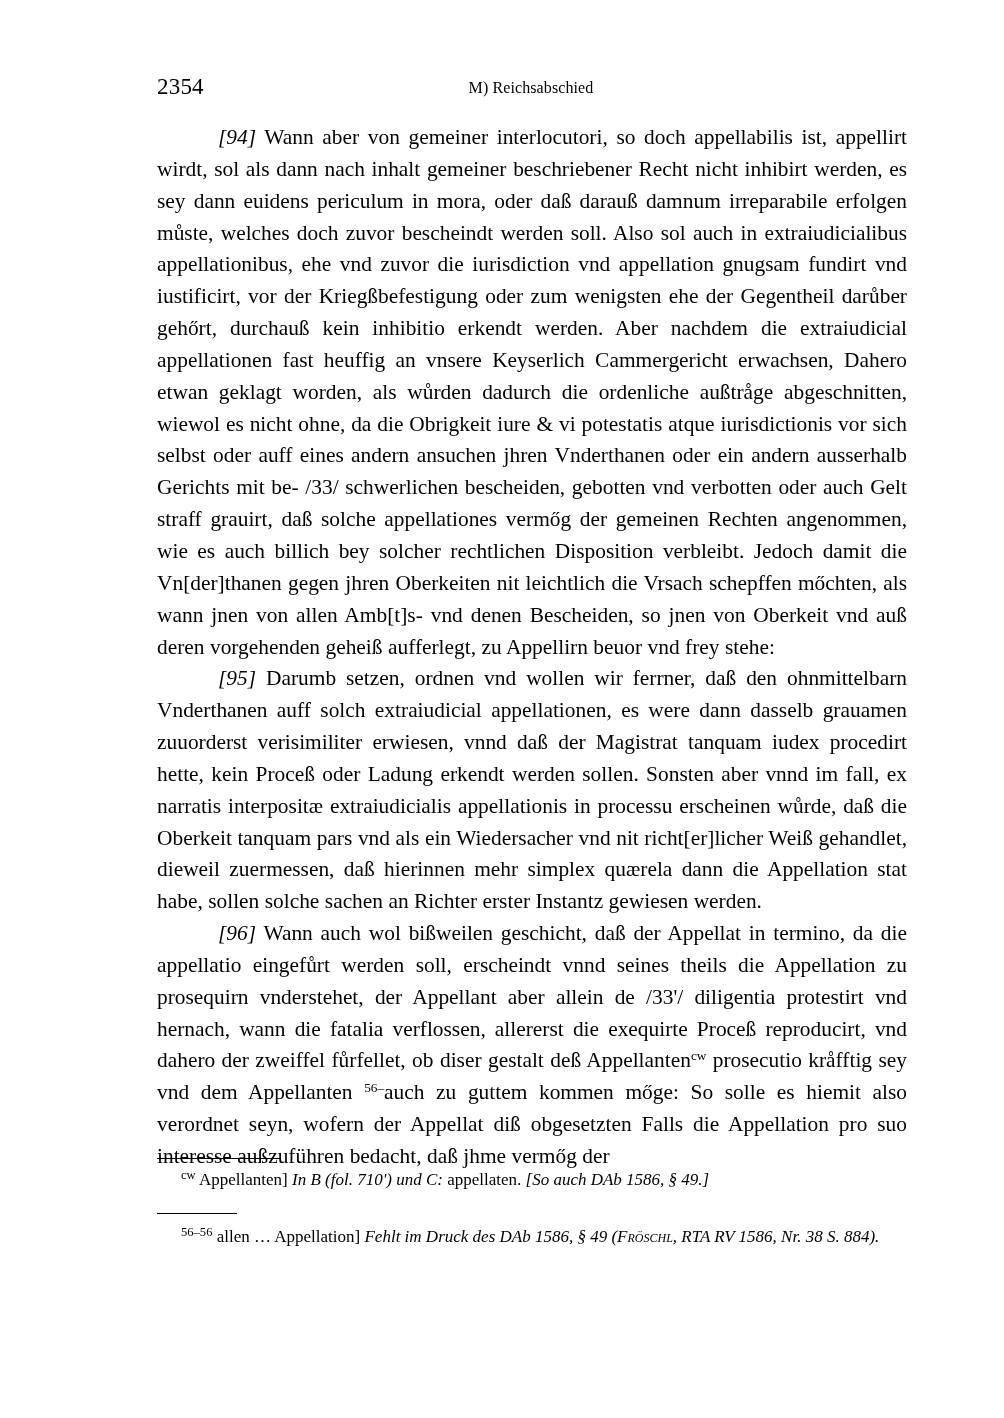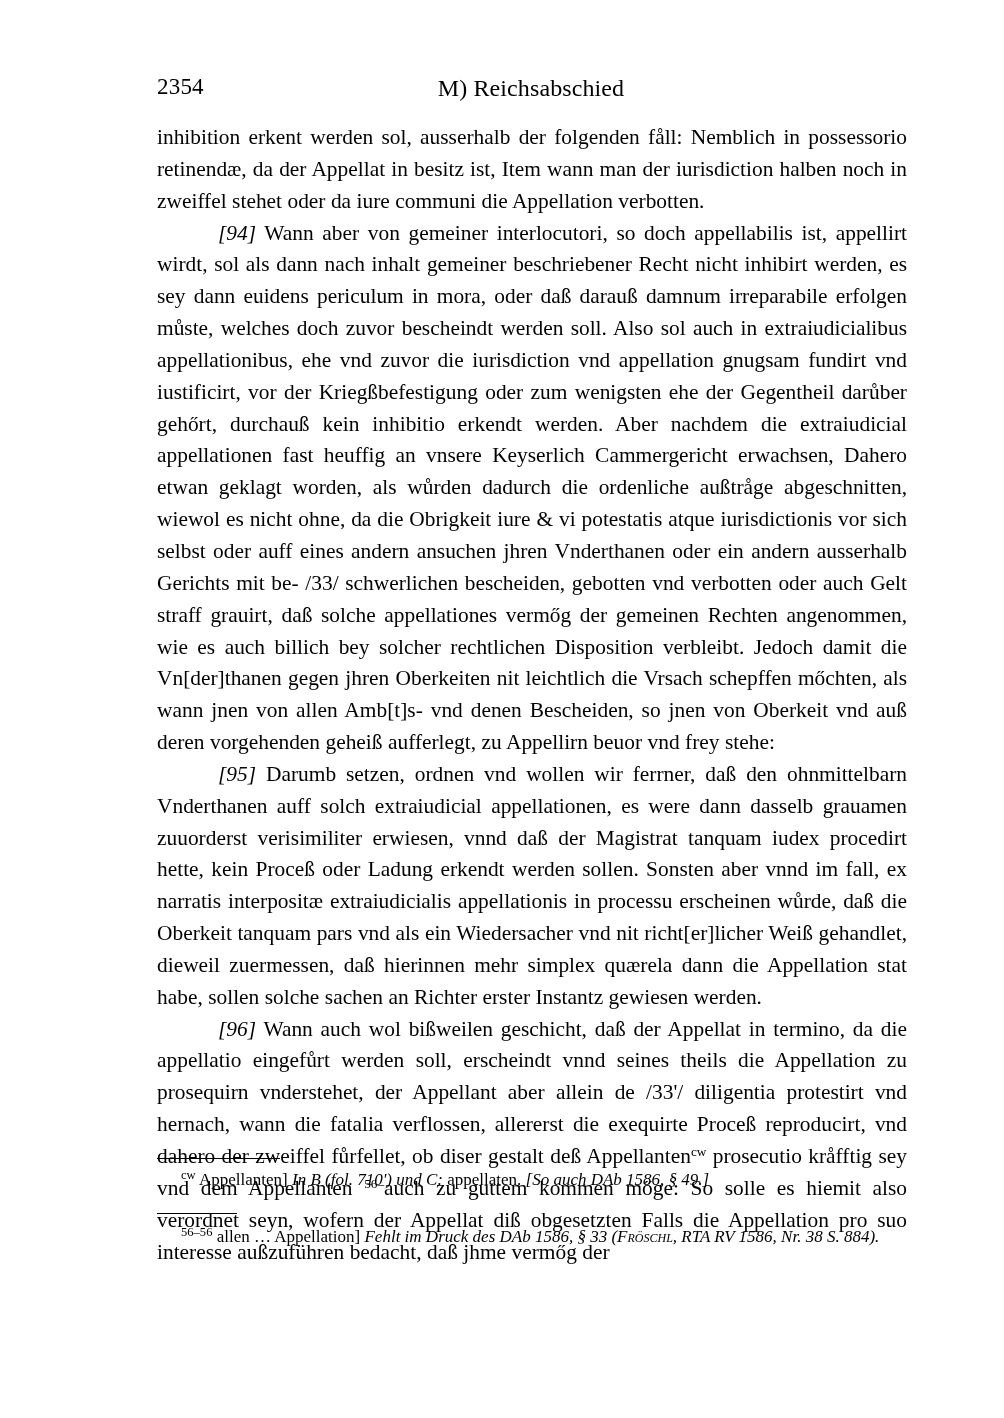--- a/index.html
+++ b/index.html
@@ -38,21 +38,21 @@
     font-size: 23px;
     letter-spacing: 0.2px;
     line-height: 30px;
   }
   .head-title {
     position: absolute;
     left: 0;
     top: 2px;
     width: 748px;
     text-align: center;
-    font-size: 24px;
+    font-size: 16px;
     line-height: 28px;
     letter-spacing: 0.1px;
   }
 
   
   .textblock {
     position: absolute;
     left: 157px;
     top: 122px;
     width: 750px;
@@ -132,35 +132,34 @@
 
 <div class="page">
 
   <div class="running-head">
     <span class="folio">2354</span>
     <span class="head-title">M) Reichsabschied</span>
   </div>
 
   <div class="textblock">
 
-    <p class="para noindent"><span>inhibition erkent werden sol, ausserhalb der folgenden fåll: Nemblich in possessorio retinendæ, da der Appellat in besitz ist, Item wann man der iurisdiction halben noch in zweiffel stehet oder da iure communi die Appellation verbotten.</span></p>
 
     <p class="para indent"><span class="sec">[94]</span> <span>Wann aber von gemeiner interlocutori, so doch appellabilis ist, appellirt wirdt, sol als dann nach inhalt gemeiner beschriebener Recht nicht inhibirt werden, es sey dann euidens periculum in mora, oder daß darauß damnum irreparabile erfolgen můste, welches doch zuvor bescheindt werden soll. Also sol auch in extraiudicialibus appellationibus, ehe vnd zuvor die iurisdiction vnd appellation gnugsam fundirt vnd iustificirt, vor der Kriegßbefestigung oder zum wenigsten ehe der Gegentheil darůber gehőrt, durchauß kein inhibitio erkendt werden. Aber nachdem die extraiudicial appellationen fast heuffig an vnsere Keyserlich Cammergericht erwachsen, Dahero etwan geklagt worden, als wůrden dadurch die ordenliche außtråge abgeschnitten, wiewol es nicht ohne, da die Obrigkeit iure &amp; vi potestatis atque iurisdictionis vor sich selbst oder auff eines andern ansuchen jhren Vnderthanen oder ein andern ausserhalb Gerichts mit be- /33/ schwerlichen bescheiden, gebotten vnd verbotten oder auch Gelt straff grauirt, daß solche appellationes vermőg der gemeinen Rechten angenommen, wie es auch billich bey solcher rechtlichen Disposition verbleibt. Jedoch damit die Vn[der]thanen gegen jhren Oberkeiten nit leichtlich die Vrsach schepffen mőchten, als wann jnen von allen Amb[t]s- vnd denen Bescheiden, so jnen von Oberkeit vnd auß deren vorgehenden geheiß aufferlegt, zu Appellirn beuor vnd frey stehe:</span></p>
 
     <p class="para indent"><span class="sec">[95]</span> <span>Darumb setzen, ordnen vnd wollen wir ferrner, daß den ohnmittelbarn Vnderthanen auff solch extraiudicial appellationen, es were dann dasselb grauamen zuuorderst verisimiliter erwiesen, vnnd daß der Magistrat tanquam iudex procedirt hette, kein Proceß oder Ladung erkendt werden sollen. Sonsten aber vnnd im fall, ex narratis interpositæ extraiudicialis appellationis in processu erscheinen wůrde, daß die Oberkeit tanquam pars vnd als ein Wiedersacher vnd nit richt[er]licher Weiß gehandlet, dieweil zuermessen, daß hierinnen mehr simplex quærela dann die Appellation stat habe, sollen solche sachen an Richter erster Instantz gewiesen werden.</span></p>
 
     <p class="para indent"><span class="sec">[96]</span> <span>Wann auch wol bißweilen geschicht, daß der Appellat in termino, da die appellatio eingefůrt werden soll, erscheindt vnnd seines theils die Appellation zu prosequirn vnderstehet, der Appellant aber allein de /33'/ diligentia protestirt vnd hernach, wann die fatalia verflossen, allererst die exequirte Proceß reproducirt, vnd dahero der zweiffel fůrfellet, ob diser gestalt deß Appellanten</span><sup class="note">cw</sup><span> prosecutio kråfftig sey vnd dem Appellanten </span><sup class="note">56–</sup><span>auch zu guttem kommen mőge: So solle es hiemit also verordnet seyn, wofern der Appellat diß obgesetzten Falls die Appellation pro suo interesse außzuführen bedacht, daß jhme vermőg der</span></p>
 
   </div>
 
   <div class="footnotes">
 
     <hr class="fn-rule long">
     <p class="fn fn-a"><sup class="mark">cw</sup> <span>Appellanten]</span> <span class="it">In B (fol. 710') und C:</span> <span class="lemma-end">appellaten.</span> <span class="it">[So auch DAb 1586, § 49.]</span></p>
 
     <div class="fn-gap"></div>
 
     <hr class="fn-rule short">
-    <p class="fn fn-b"><sup class="mark">56–56</sup> <span>allen … Appellation]</span> <span class="it">Fehlt im Druck des DAb 1586, § 33 (</span><span class="sc">Fröschl</span><span class="it">, RTA RV 1586, Nr. 38 S. 884).</span></p>
+    <p class="fn fn-b"><sup class="mark">56–56</sup> <span>allen … Appellation]</span> <span class="it">Fehlt im Druck des DAb 1586, § 49 (</span><span class="sc">Fröschl</span><span class="it">, RTA RV 1586, Nr. 38 S. 884).</span></p>
 
   </div>
 
 </div>
 
 </body></html>

